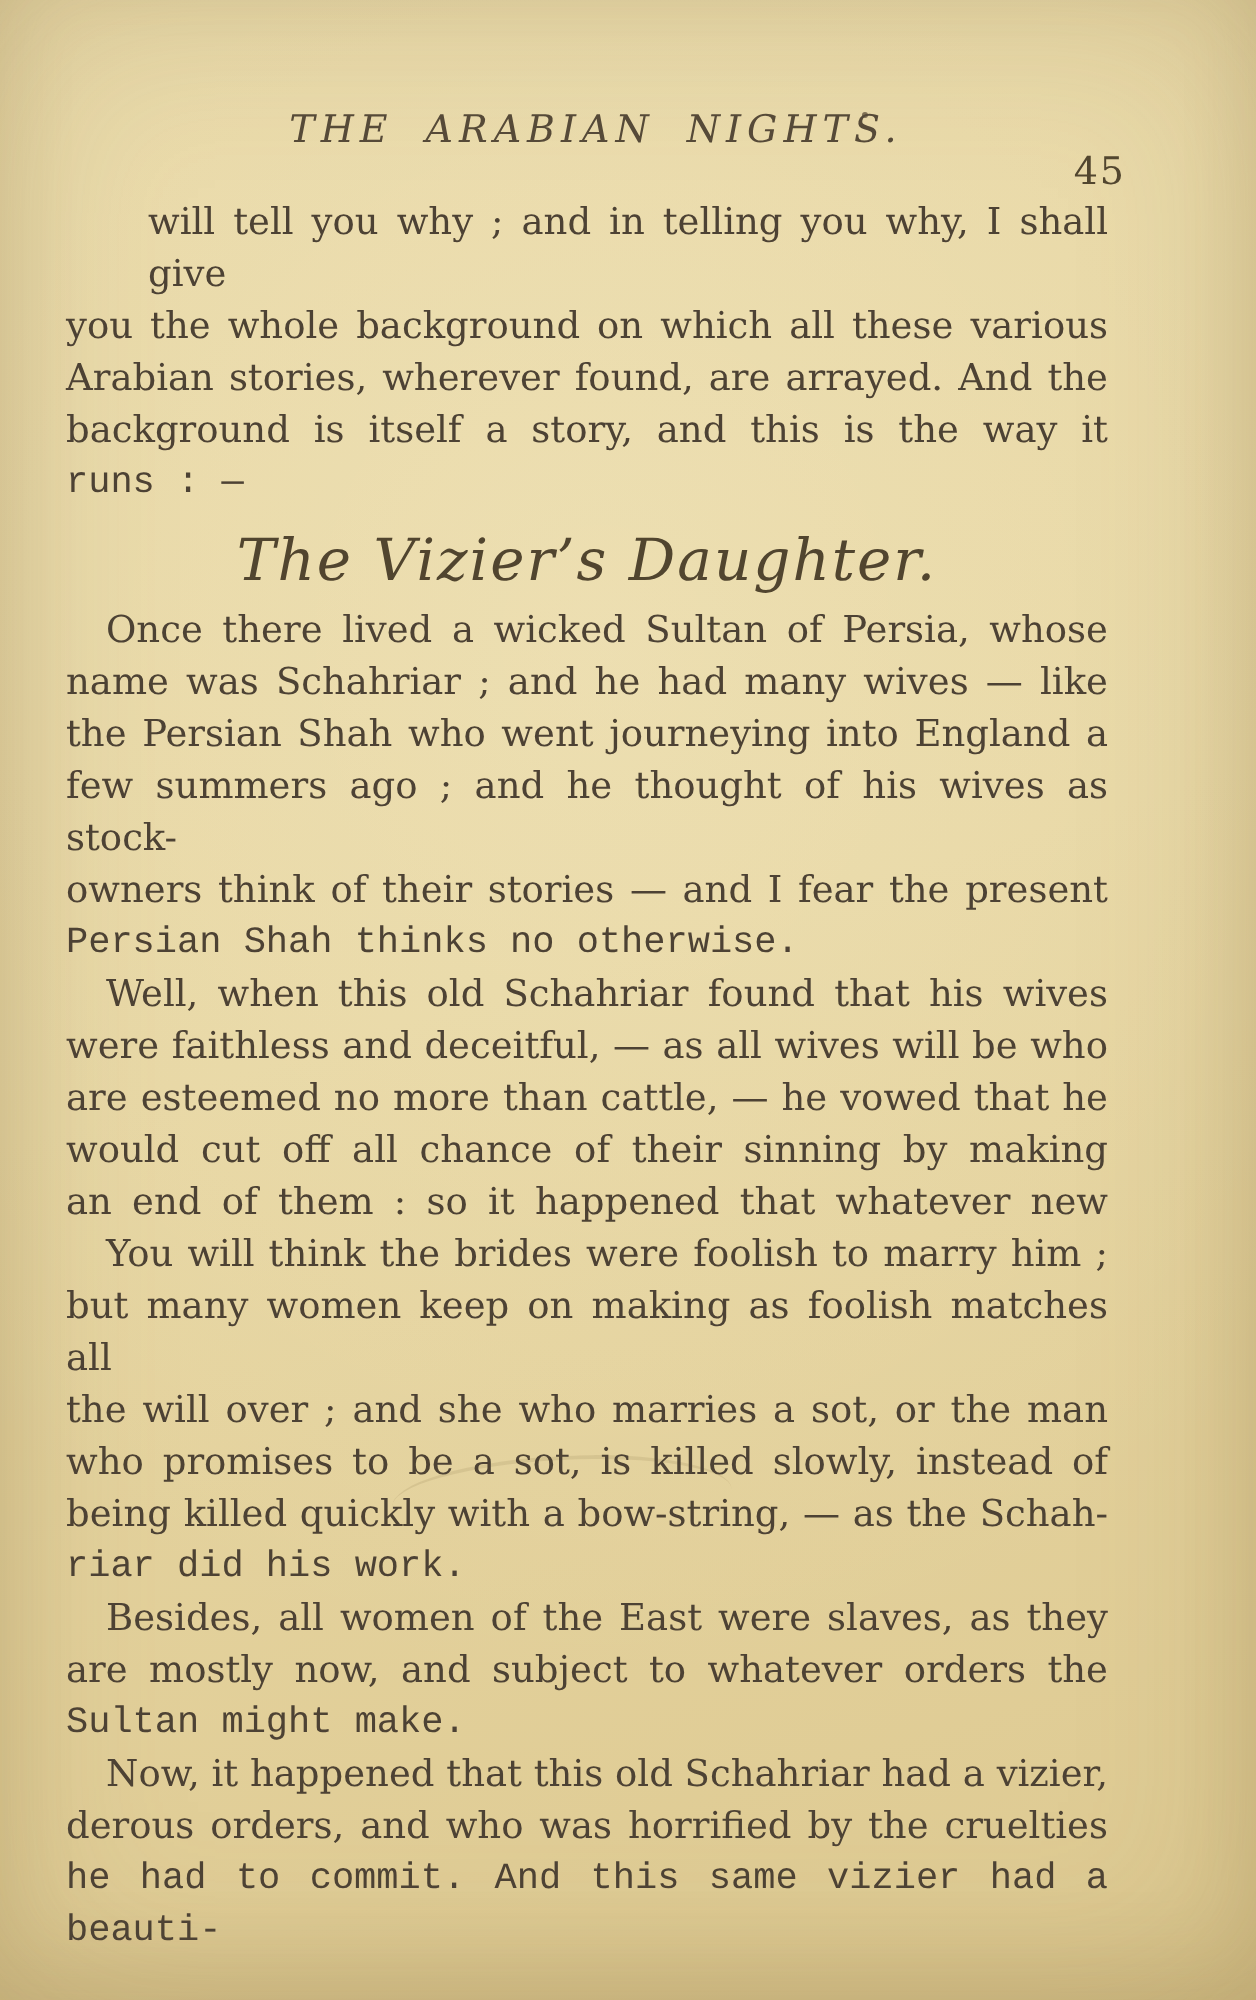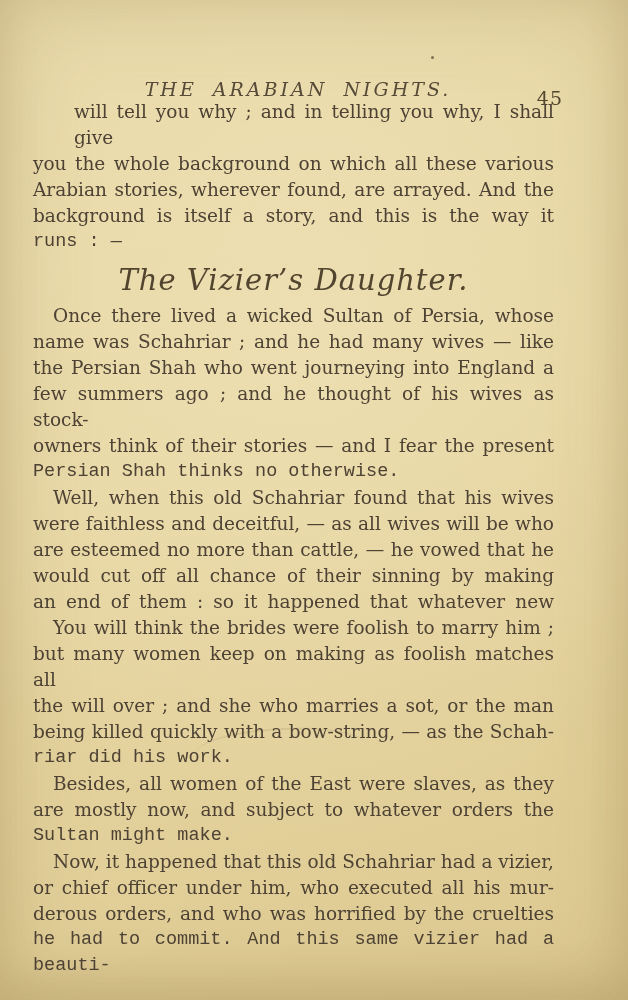--- a/index.html
+++ b/index.html
@@ -14,29 +14,29 @@
     background:
       radial-gradient(ellipse 120% 85% at 48% 32%, rgba(255,250,225,0.22), rgba(0,0,0,0) 62%),
       linear-gradient(163deg, #e9d9a8 0%, #e7d6a2 48%, #ddc991 100%);
     color: #4e4334;
   }
   .vignette {
     position: absolute; inset: 0; pointer-events: none;
     box-shadow: inset 0 0 90px rgba(124, 98, 48, 0.22), inset 0 -18px 40px rgba(118, 93, 44, 0.14);
   }
   .running-header {
-    position: absolute; top: 54px; left: 33px; width: 530px; height: 28px; margin-top: 24px;
+    position: absolute; top: 54px; left: 33px; width: 530px; height: 28px;
   }
   .header-title {
     position: absolute; left: 0; right: 0; text-align: center;
     font-style: italic; font-size: 19px; letter-spacing: 3px; word-spacing: 7px;
     color: #564a38;
   }
   .page-number {
-    position: absolute; right: 0; top: 9px;
+    position: absolute; right: 0; top: 21px;
     font-size: 19px; letter-spacing: 1px; color: #52462f;
   }
   .speck {
     position: absolute; left: 431px; top: 56px; width: 3px; height: 3px;
     border-radius: 50%; background: rgba(92, 78, 56, 0.75);
   }
   .crease {
     position: absolute; left: 196px; top: 728px; width: 170px; height: 40px;
     border-top: 2px solid rgba(130, 108, 62, 0.14);
     border-radius: 50%; transform: rotate(-3deg);
@@ -96,28 +96,28 @@
         <div class="pline first">Well, when this old Schahriar found that his wives</div>
         <div class="pline">were faithless and deceitful, — as all wives will be who</div>
         <div class="pline">are esteemed no more than cattle, — he vowed that he</div>
         <div class="pline">would cut off all chance of their sinning by making</div>
         <div class="pline">an end of them : so it happened that whatever new</div>
       </div>
     <div class="para">
         <div class="pline first">You will think the brides were foolish to marry him ;</div>
         <div class="pline">but many women keep on making as foolish matches all</div>
         <div class="pline">the will over ; and she who marries a sot, or the man</div>
+        <div class="pline">who promises to be a sot, is killed slowly, instead of</div>
         <div class="pline">being killed quickly with a bow-string, — as the Schah-</div>
         <div class="pline last">riar did his work.</div>
       </div>
     <div class="para">
         <div class="pline first">Besides, all women of the East were slaves, as they</div>
         <div class="pline">are mostly now, and subject to whatever orders the</div>
         <div class="pline last">Sultan might make.</div>
       </div>
     <div class="para open">
         <div class="pline first">Now, it happened that this old Schahriar had a vizier,</div>
-        <div class="pline">or chief officer under him, who executed all his mur-</div>
         <div class="pline">derous orders, and who was horrified by the cruelties</div>
         <div class="pline last">he had to commit. And this same vizier had a beauti-</div>
       </div>
   </div>
 </div>
 
 </body></html>

